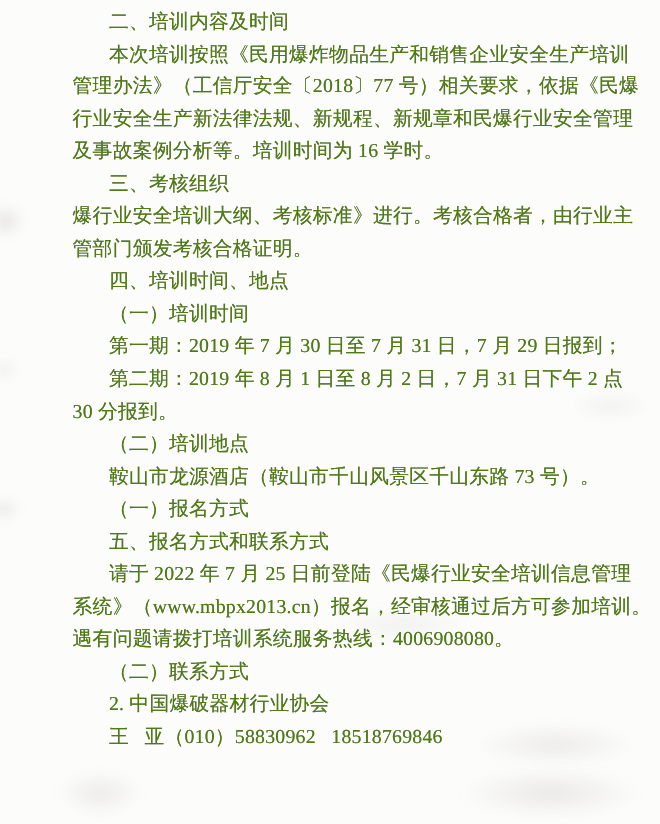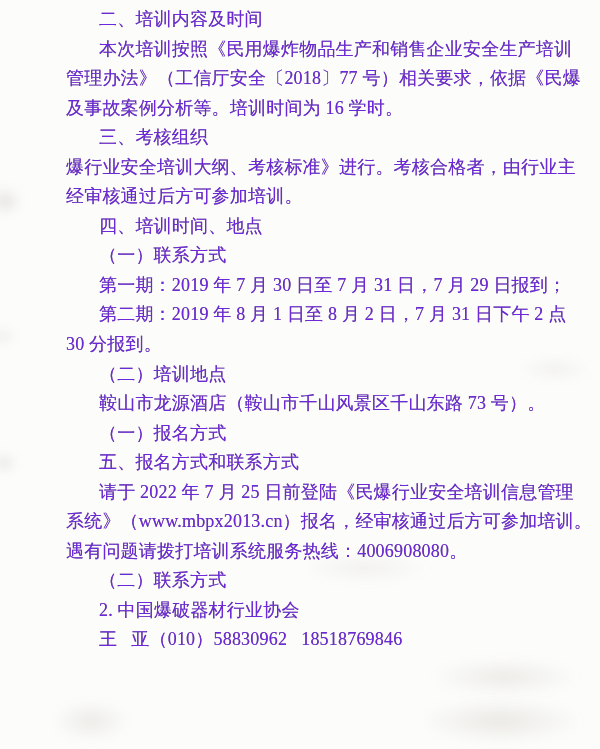--- a/index.html
+++ b/index.html
@@ -69,30 +69,31 @@
 <div class="page">
   <div class="smudge s1"></div>
   <div class="smudge s2"></div>
   <div class="smudge s3"></div>
   <div class="smudge s4"></div>
   <div class="smudge s5"></div>
   <div class="smudge s6"></div>
   <div class="smudge s7"></div>
   <div class="smudge s8"></div>
 
-  <div class="doc-lines" style="color: #6d28d9;">
+  <div class="doc-lines" style="color: #4d7c0f;">
       <div class="line indent">二、培训内容及时间</div>
       <div class="line indent">本次培训按照《民用爆炸物品生产和销售企业安全生产培训</div>
       <div class="line">管理办法》（工信厅安全〔2018〕77 号）相关要求，依据《民爆</div>
+      <div class="line">行业安全生产新法律法规、新规程、新规章和民爆行业安全管理</div>
       <div class="line">及事故案例分析等。培训时间为 16 学时。</div>
       <div class="line indent">三、考核组织</div>
       <div class="line">爆行业安全培训大纲、考核标准》进行。考核合格者，由行业主</div>
-      <div class="line">经审核通过后方可参加培训。</div>
+      <div class="line">管部门颁发考核合格证明。</div>
       <div class="line indent">四、培训时间、地点</div>
-      <div class="line indent">（一）联系方式</div>
+      <div class="line indent">（一）培训时间</div>
       <div class="line indent">第一期：2019 年 7 月 30 日至 7 月 31 日，7 月 29 日报到；</div>
       <div class="line indent">第二期：2019 年 8 月 1 日至 8 月 2 日，7 月 31 日下午 2 点</div>
       <div class="line">30 分报到。</div>
       <div class="line indent">（二）培训地点</div>
       <div class="line indent">鞍山市龙源酒店（鞍山市千山风景区千山东路 73 号）。</div>
       <div class="line indent">（一）报名方式</div>
       <div class="line indent">五、报名方式和联系方式</div>
       <div class="line indent">请于 2022 年 7 月 25 日前登陆《民爆行业安全培训信息管理</div>
       <div class="line">系统》（www.mbpx2013.cn）报名，经审核通过后方可参加培训。</div>
       <div class="line">遇有问题请拨打培训系统服务热线：4006908080。</div>

